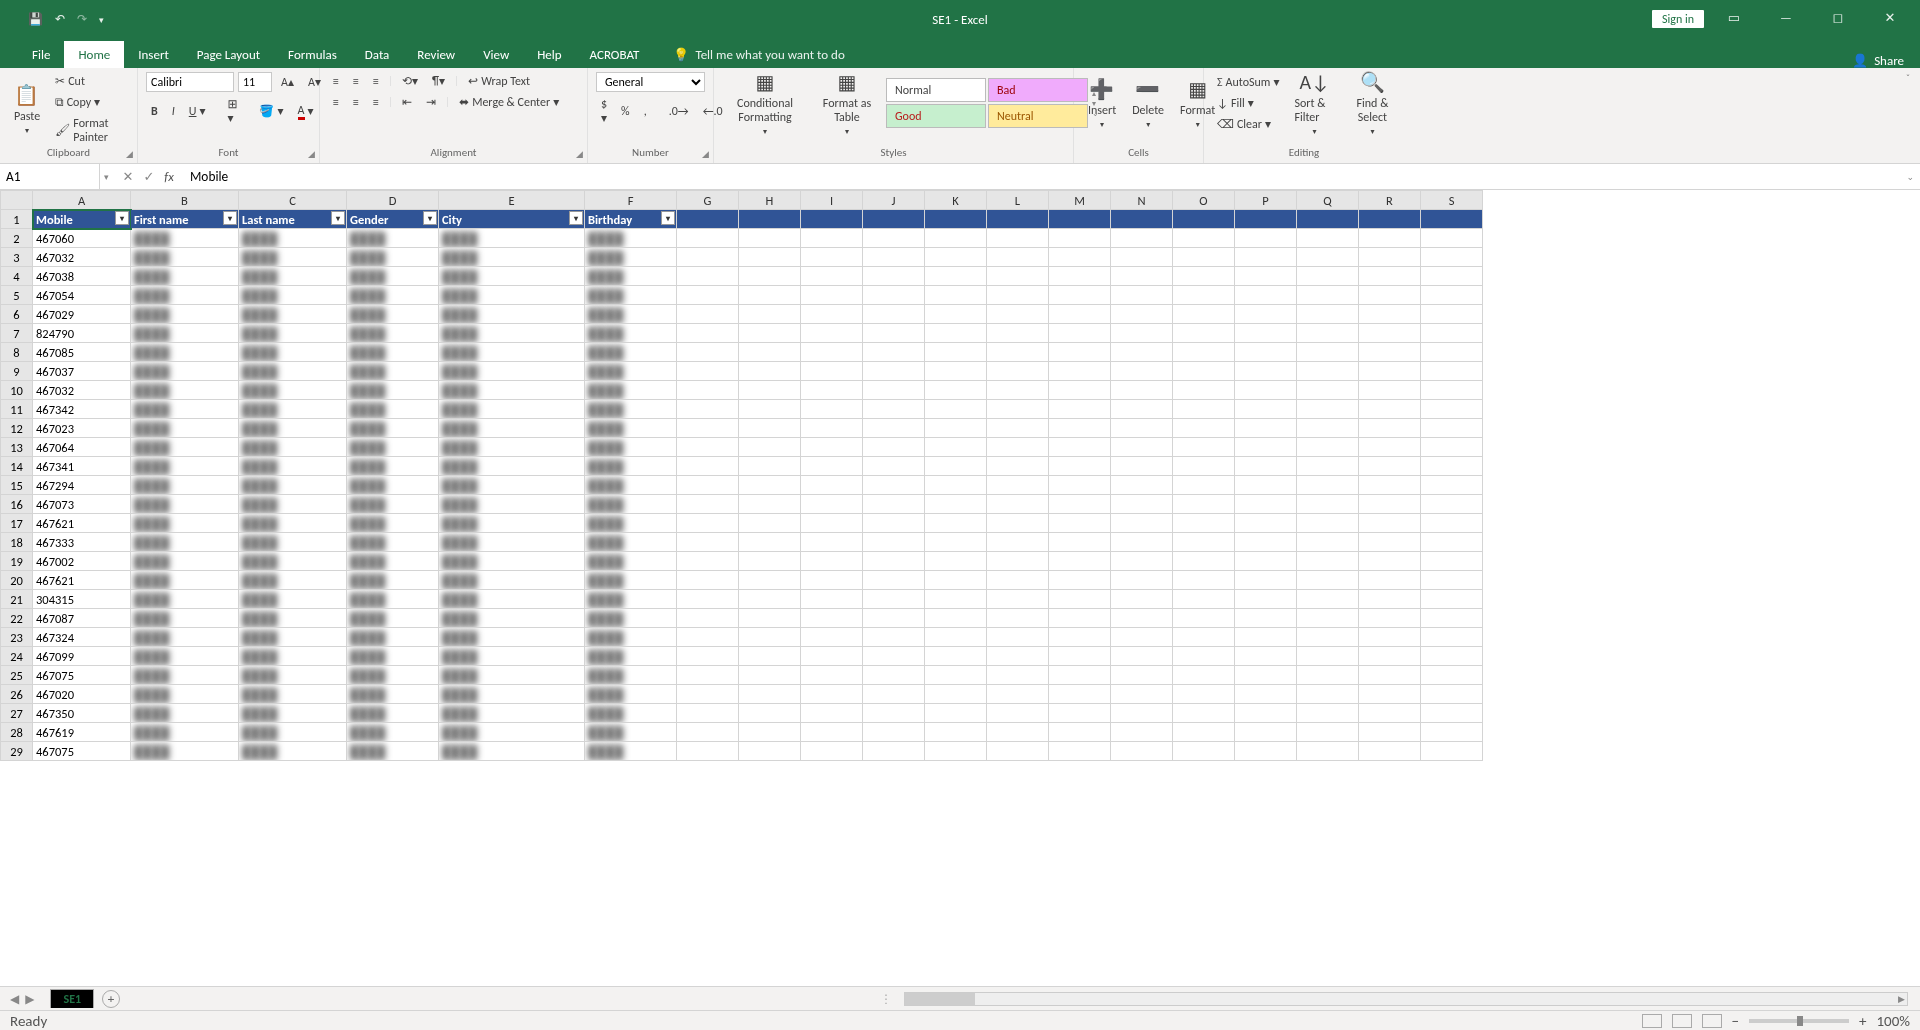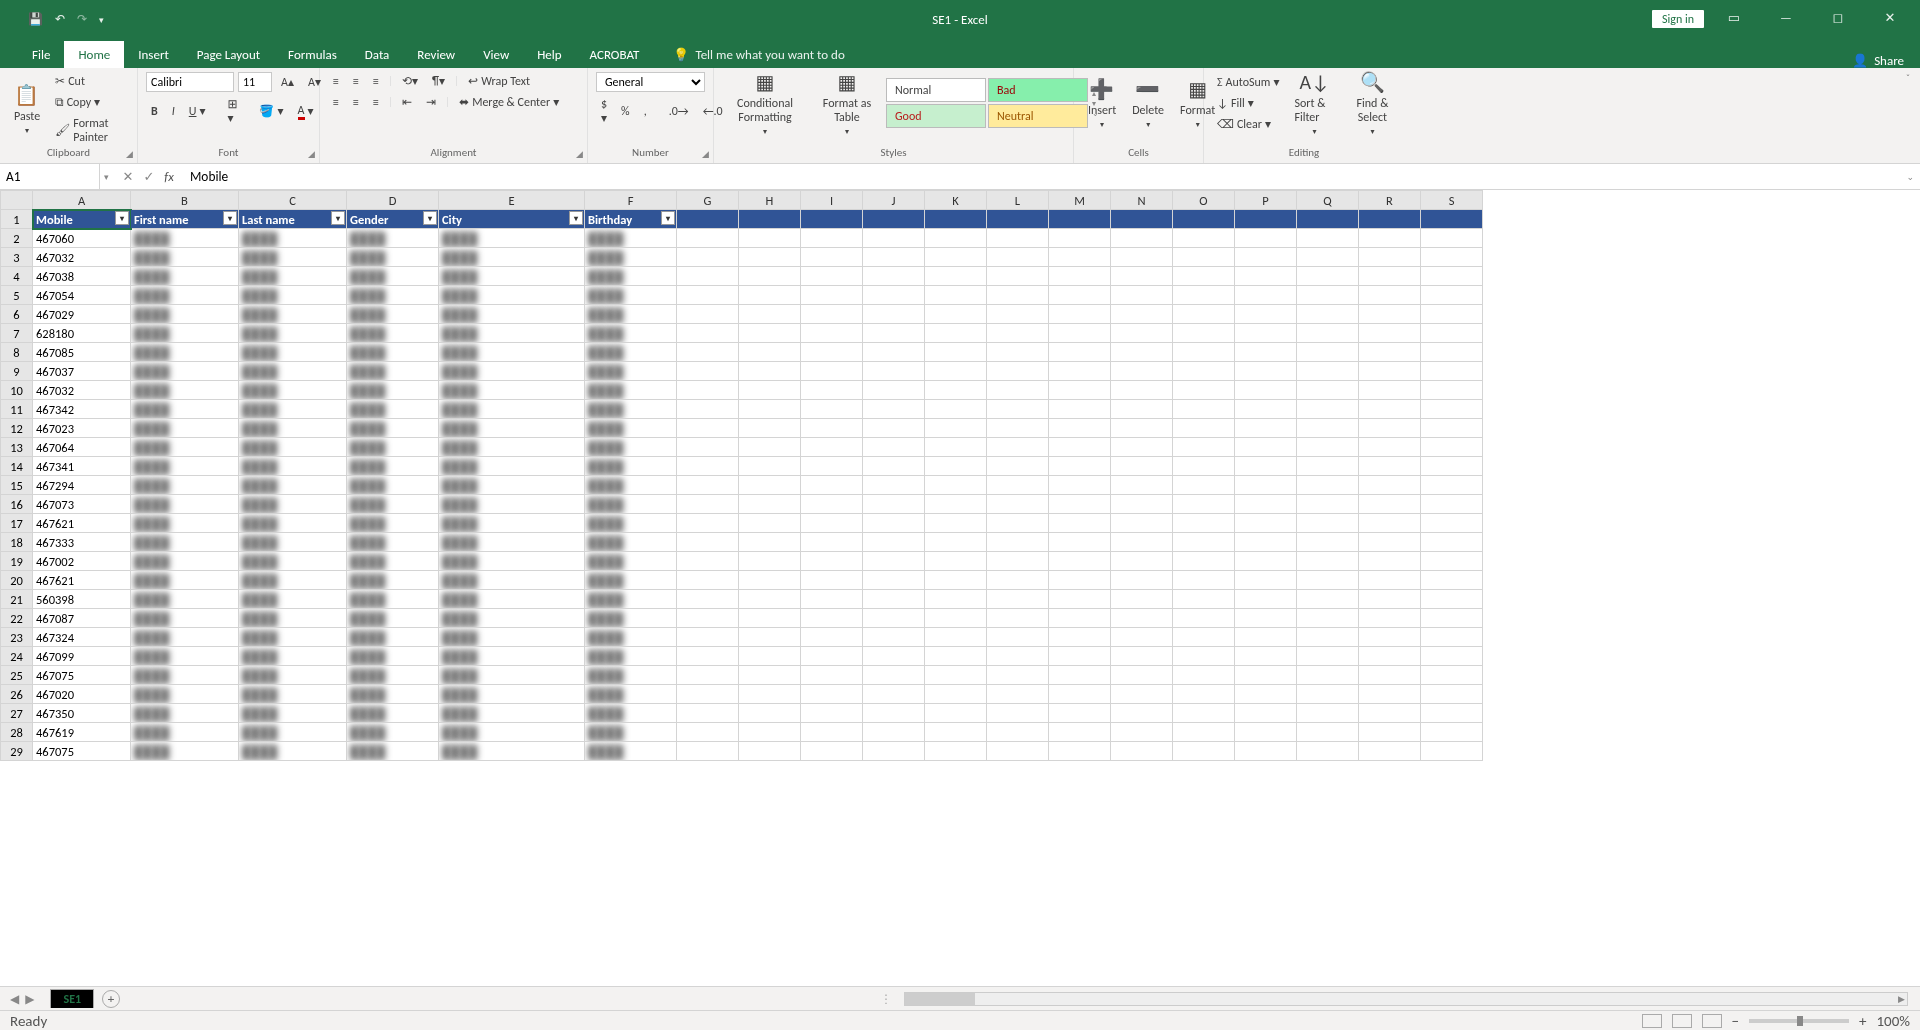--- a/index.html
+++ b/index.html
@@ -30,21 +30,21 @@
 .stack { display: flex; flex-direction: column; gap: 3px; }
 .row { display: flex; align-items: center; gap: 4px; }
 .big-btn { display: flex; flex-direction: column; align-items: center; justify-content: center; padding: 2px 6px; gap: 2px; font-size: 12px; }
 .big-btn .icon { font-size: 20px; }
 .sep { width: 1px; background: #e1e1e1; align-self: stretch; margin: 4px 2px; }
 select.combo, input.combo { border: 1px solid #c8c8c8; font-size: 12px; padding: 1px 4px; background: #fff; height: 20px; }
 .btn { border: 1px solid transparent; padding: 1px 4px; display: inline-flex; align-items: center; gap: 3px; }
 .style-grid { display: grid; grid-template-columns: 100px 100px; gap: 2px; }
 .style-cell { border: 1px solid #bbb; padding: 4px 8px; font-size: 12px; }
 .style-normal { background: #fff; }
-.style-bad { background: #86efac; color: #9c0006; }
+.style-bad { background: #f0abfc; color: #9c0006; }
 .style-good { background: #c6efce; color: #b91c1c; }
 .style-neutral { background: #ffeb9c; color: #9c5700; }
 
 
 .namebox-row { height: 26px; display: flex; align-items: center; border-bottom: 1px solid #d4d4d4; font-size: 13px; }
 .namebox { width: 100px; border: none; border-right: 1px solid #d4d4d4; padding: 2px 6px; height: 100%; }
 .fx-icons { display: flex; align-items: center; gap: 10px; padding: 0 10px; color: #888; }
 .fx { font-style: italic; color: #555; }
 .formula-input { flex: 1; border: none; padding: 2px 6px; height: 100%; }
 
@@ -455,21 +455,21 @@
           <td></td>
           <td></td>
           <td></td>
           <td></td>
           <td></td>
           <td></td>
           <td></td>
         </tr>
         <tr>
           <td class="rowhdr">7</td>
-          <td>628180</td>
+          <td>824790</td>
           <td class="blur">████</td>
           <td class="blur">████</td>
           <td class="blur">████</td>
           <td class="blur">████</td>
           <td class="blur">████</td>
           <td></td>
           <td></td>
           <td></td>
           <td></td>
           <td></td>
@@ -763,21 +763,21 @@
           <td></td>
           <td></td>
           <td></td>
           <td></td>
           <td></td>
           <td></td>
           <td></td>
         </tr>
         <tr>
           <td class="rowhdr">21</td>
-          <td>560398</td>
+          <td>304315</td>
           <td class="blur">████</td>
           <td class="blur">████</td>
           <td class="blur">████</td>
           <td class="blur">████</td>
           <td class="blur">████</td>
           <td></td>
           <td></td>
           <td></td>
           <td></td>
           <td></td>

